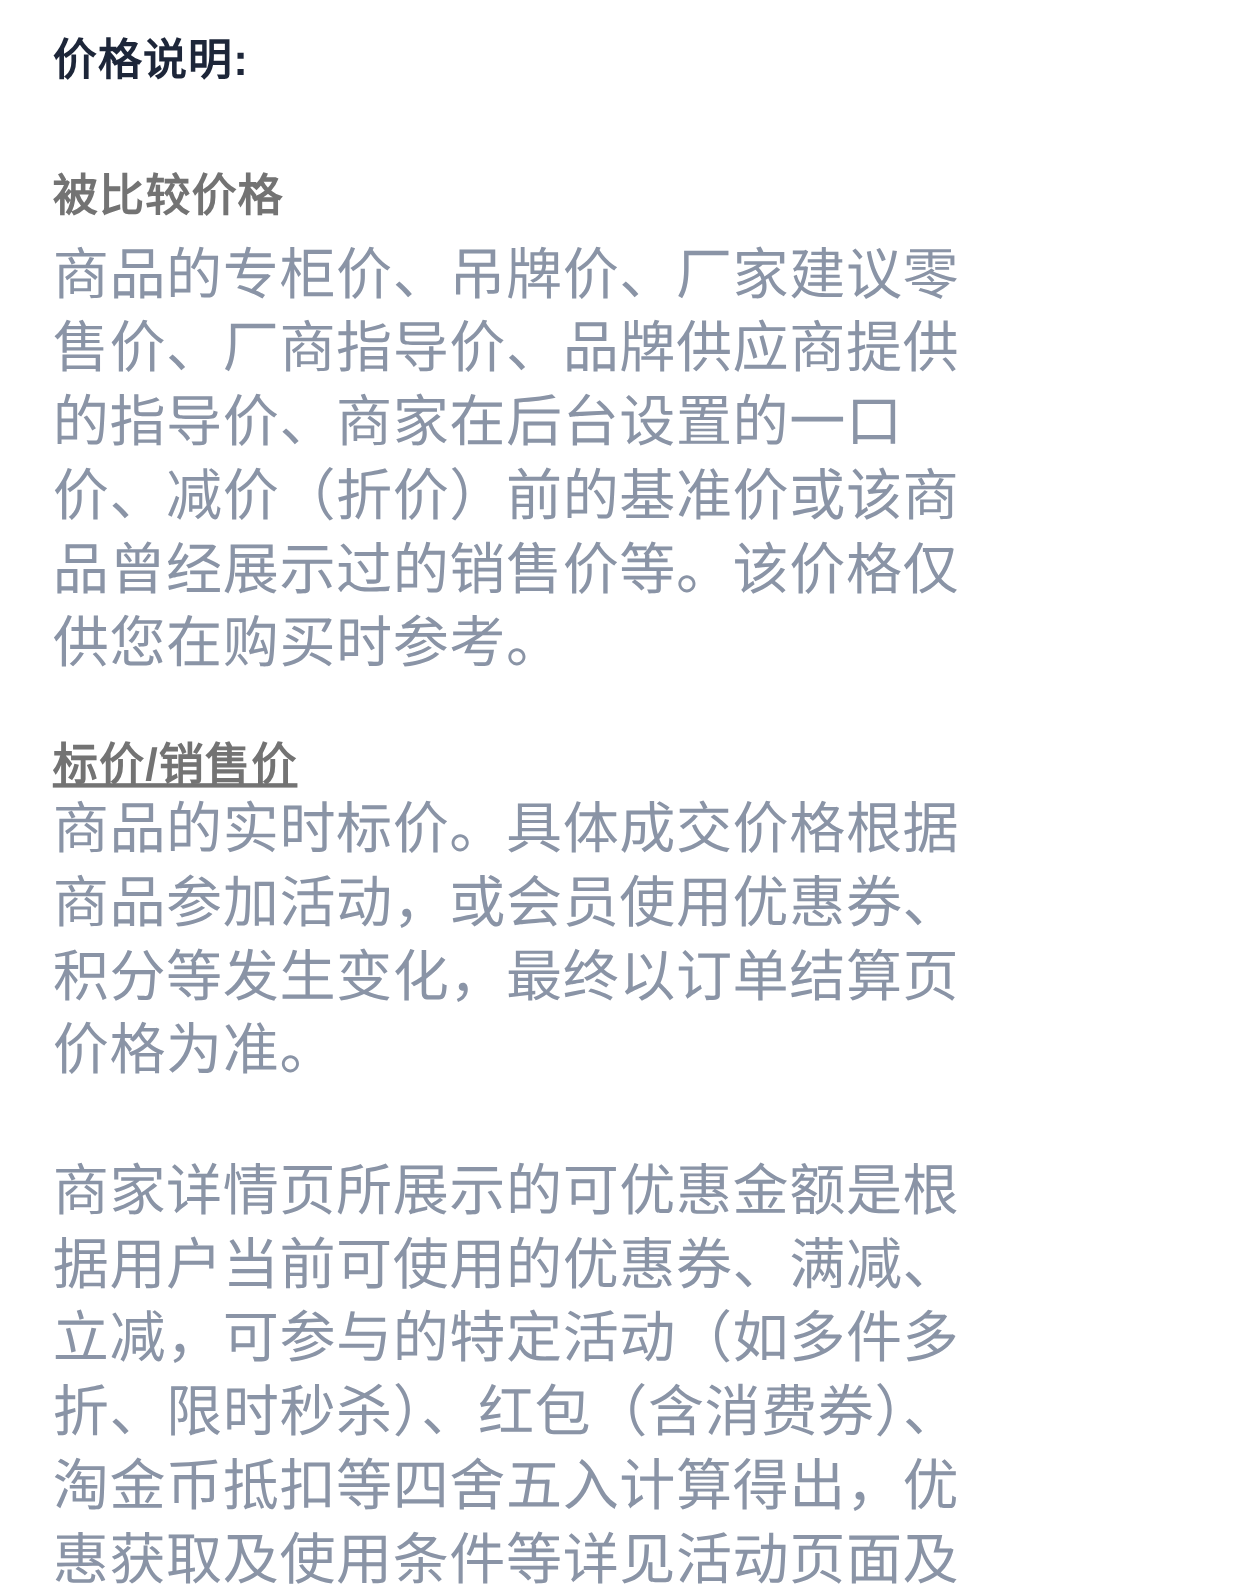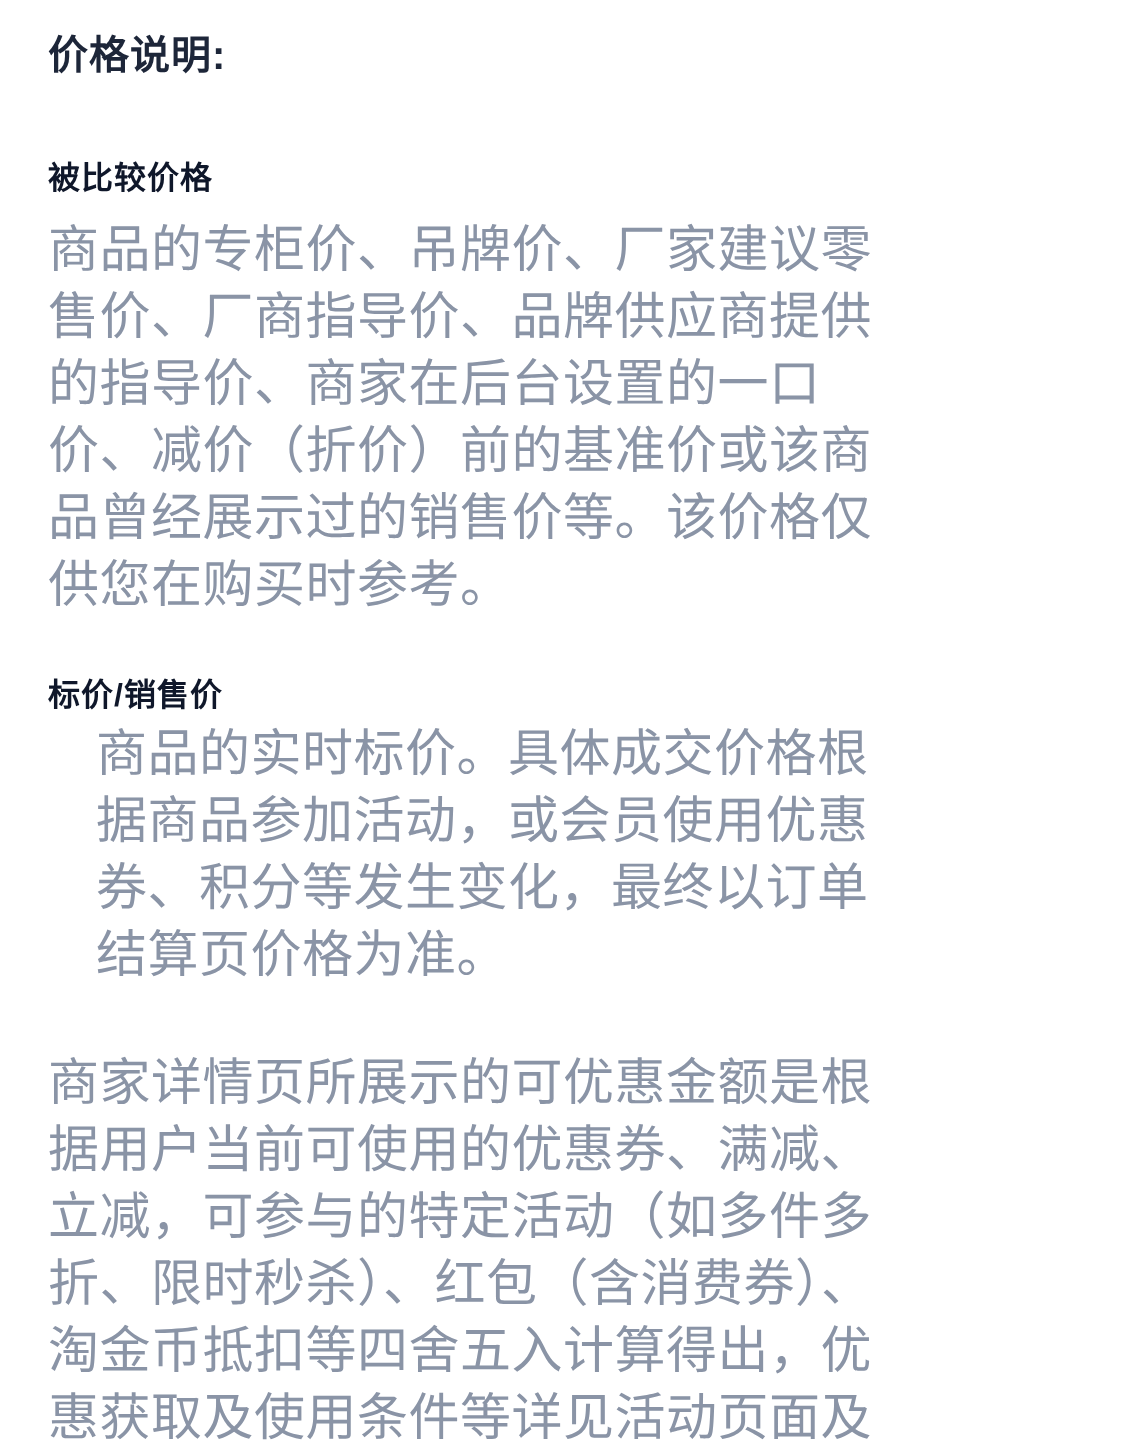--- a/index.html
+++ b/index.html
@@ -19,42 +19,42 @@
   }
   .title {
     font-size: 40px;
     line-height: 56px;
     font-weight: 700;
     color: #1d2639;
     letter-spacing: 1px;
     margin: 0;
   }
   .sec-heading {
-    font-size: 32px;
+    font-size: 41px;
     line-height: 50px;
     font-weight: 600;
-    color: #0f172a;
+    color: #737373;
     letter-spacing: 1px;
     margin: 0;
   }
   .body-text {
     font-size: 51px;
     line-height: 67px;
     font-weight: 400;
     color: #8a94a6;
     letter-spacing: 0.5px;
     margin: 0;
     text-align: left;
     overflow-wrap: break-word;
   }
   
   .mt-heading-1 { margin-top: 70px; }
   .mt-body-1   { margin-top: 13px; }
-  .mt-heading-2 { margin-top: 52px; }
-  .mt-body-2   { margin-top: 0px; margin-left: 48px; }
+  .mt-heading-2 { margin-top: 52px; text-decoration: underline; }
+  .mt-body-2   { margin-top: 0px; }
   .mt-para-3   { margin-top: 61px; }
   .mt-para-4   { margin-top: 42px; }
 </style>
 </head>
 <body>
 
 <div class="page">
 
   <h1 class="title">价格说明:</h1>
 

